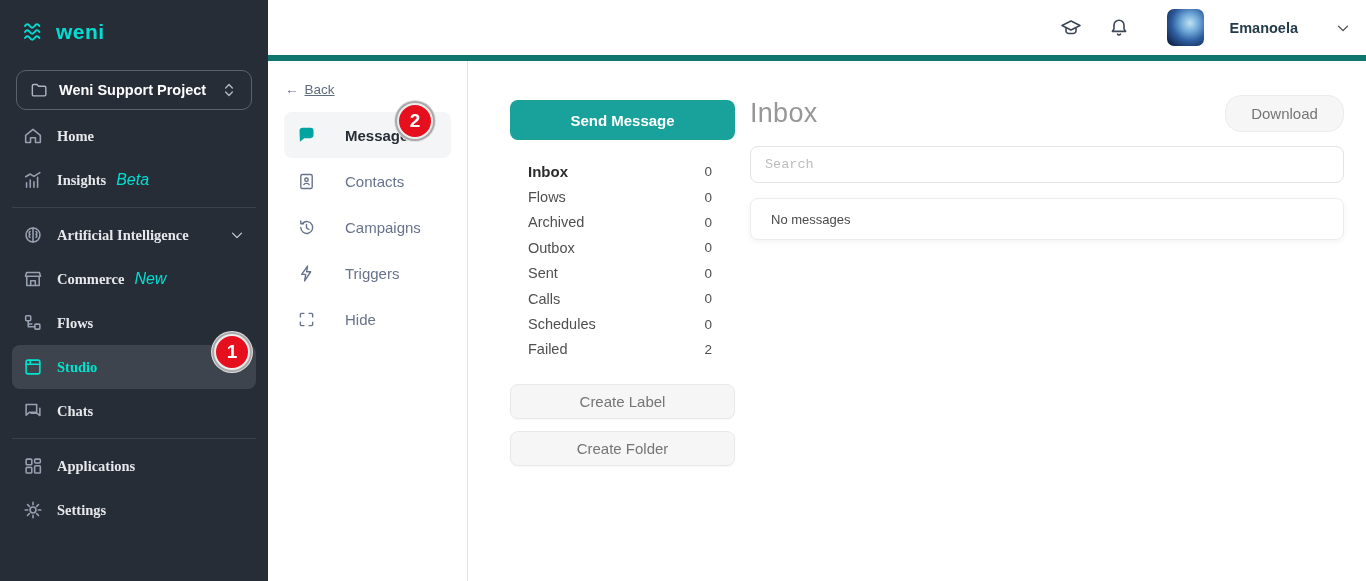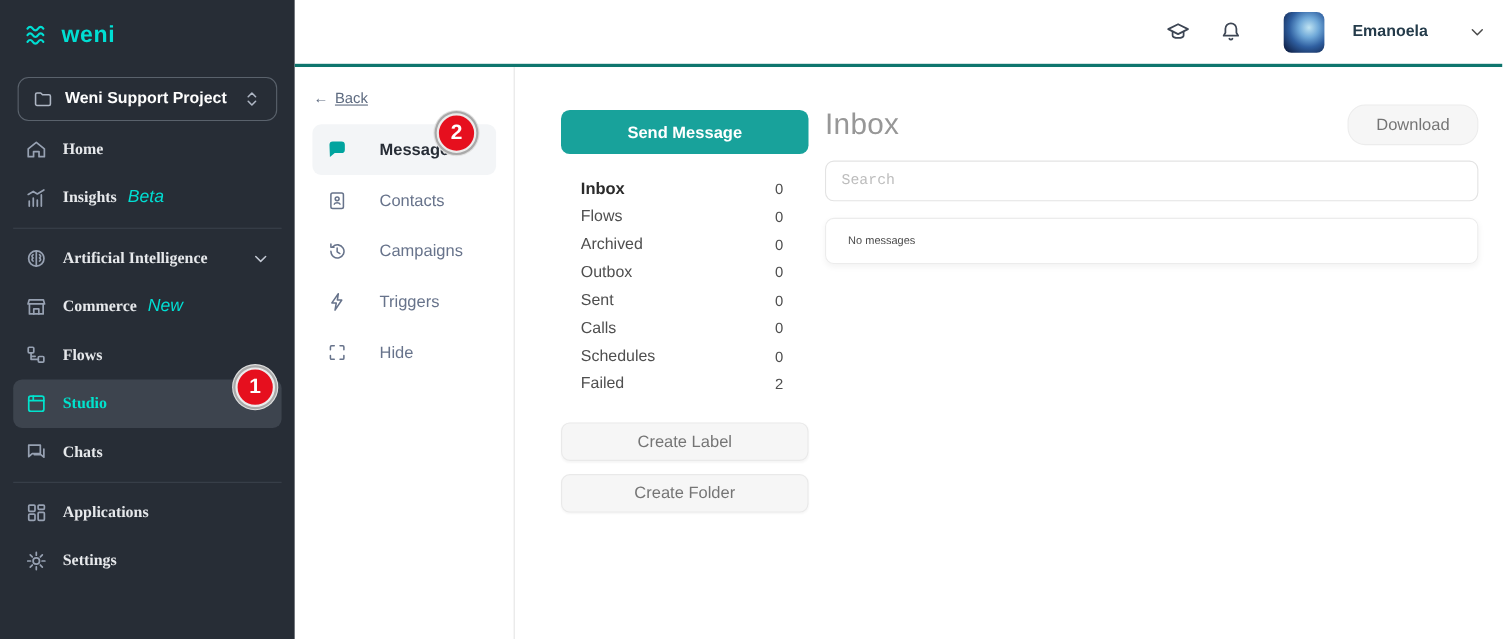--- a/index.html
+++ b/index.html
@@ -22,21 +22,21 @@
   .nav-item .icon { width:22px; height:22px; stroke:#97a1b2; fill:none; stroke-width:1.7; stroke-linecap:round; stroke-linejoin:round; flex:0 0 auto; }
   .nav-item .nav-label { font-size:14.5px; font-weight:600; color:#e6e8eb;font-family:Liberation Serif, serif; }
   .nav-item.active { background:#3d444e; }
   .nav-item.active .nav-label { color:#00e3cd; }
   .nav-item.active .icon { stroke:#00e3cd; }
   .nav-badge { font-size:16px; font-style:italic; color:#00ded3; margin-left:-3px; }
   .nav-chevron { margin-left:auto; width:18px; height:18px; stroke:#c3c9d4; fill:none; stroke-width:1.8; stroke-linecap:round; stroke-linejoin:round; }
   .side-divider { border:none; border-top:1px solid #3a414b; margin:5px 12px; }
 
   
-  .topbar { position:absolute; left:268px; top:0; width:1098px; height:61px; background:#fff; border-bottom:3px solid #0f766e;
+  .topbar { position:absolute; left:268px; top:0; width:1098px; height:61px; background:#fff; border-bottom:6px solid #0f766e;
     display:flex; align-items:center; justify-content:flex-end; gap:24px; padding-right:14px; }
   .topbar .tb-icon { width:24px; height:24px; stroke:#3d4654; fill:none; stroke-width:1.6; stroke-linecap:round; stroke-linejoin:round; cursor:pointer; }
   .avatar { width:37px; height:37px; border-radius:7px; cursor:pointer; margin-left:12px;
     background:radial-gradient(circle at 62% 38%, #bfe3f2 0%, #6fa8d8 28%, #2f5fa0 55%, #142a55 85%, #0b1838 100%); }
   .username { font-size:14.5px; font-weight:700; color:#243b4a; margin-left:2px; cursor:pointer; }
   .tb-chevron { width:18px; height:18px; stroke:#4a4a4a; fill:none; stroke-width:1.8; stroke-linecap:round; stroke-linejoin:round; margin-left:12px; cursor:pointer; }
 
   
   .subnav { position:absolute; left:268px; top:61px; width:200px; height:520px; background:#fff; border-right:1px solid #e2e2e2; }
   .back-link { display:inline-flex; align-items:center; gap:6px; margin:21px 0 0 17px; font-size:13.5px; color:#5e6b80; cursor:pointer; }
@@ -68,21 +68,21 @@
   .inbox-col { position:absolute; left:282px; top:34px; width:594px; }
   .inbox-header { display:flex; align-items:center; justify-content:space-between; }
   .inbox-title { font-size:27px; font-weight:400; color:#979797; letter-spacing:.3px; }
   .download-btn { width:119px; height:37px; background:#f6f6f6; border:1px solid #ececec; border-radius:16px;
     color:#757575; font-size:15px; cursor:pointer; font-family:"Liberation Sans",sans-serif; }
   .search-input { margin-top:14px; width:594px; height:37px; border:1px solid #e3e3e3; border-radius:8px;
     padding:0 14px; font-size:13.5px; color:#444; outline:none; font-family:Liberation Mono, monospace; }
   .search-input::placeholder { color:#bdbdbd; }
   .empty-card { margin-top:15px; width:594px; height:42px; border:1px solid #ececec; border-radius:8px;
     box-shadow:0 2px 6px rgba(0,0,0,.05); display:flex; align-items:center; padding:0 20px; }
-  .empty-text { font-size:10px; color:#4a4a4a; }
+  .empty-text { font-size:13px; color:#4a4a4a; }
 
   
   .marker { position:absolute; width:36px; height:36px; border-radius:50%; background:#e60f1e; color:#fff;
     font-weight:700; font-size:19px; display:flex; align-items:center; justify-content:center;
     border:2px solid #ececec; box-shadow:0 0 0 2px #a9a9a9, 0 0 0 3px #e0e0e0; z-index:10; }
   .marker-1 { left:214px; top:334px; }
   .marker-2 { left:397px; top:103px; }
 </style>
 </head>
 <body>

